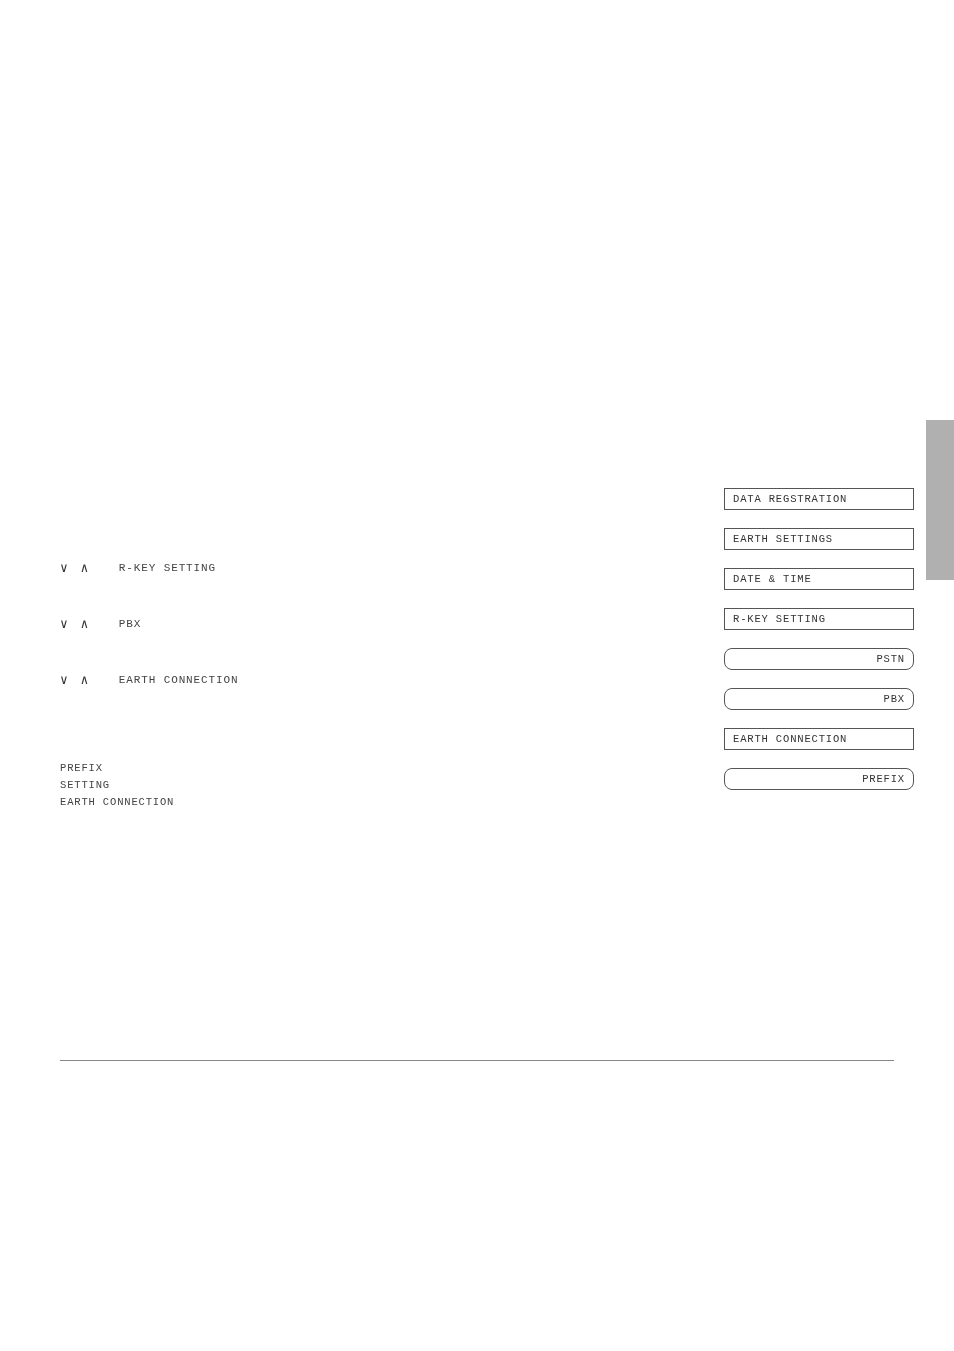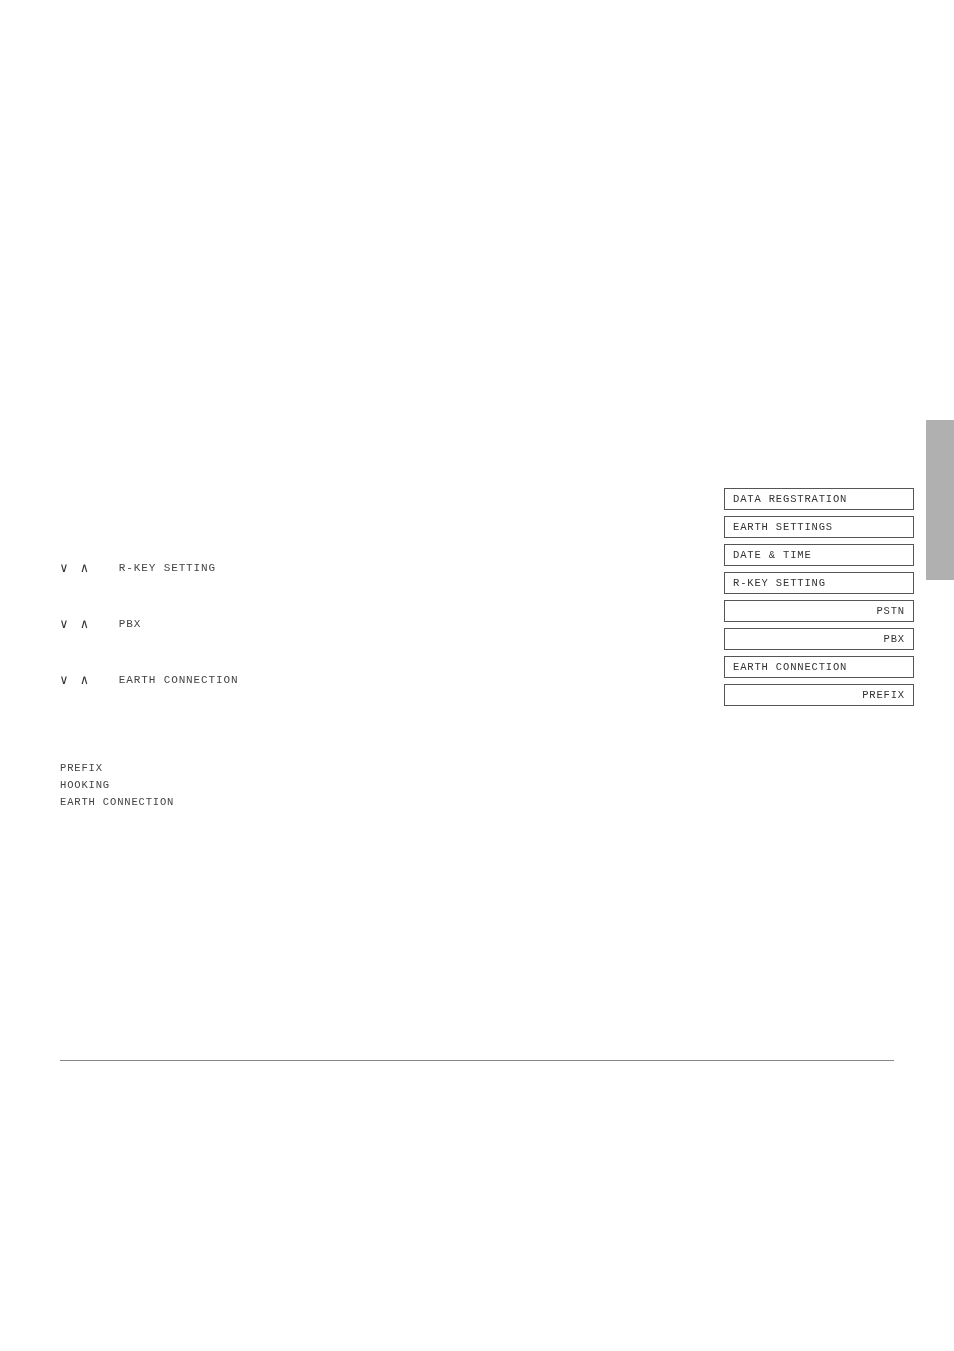--- a/index.html
+++ b/index.html
@@ -36,39 +36,40 @@
       background: #b0b0b0;
     }
 
     
     .menu-panel {
       position: absolute;
       right: 40px;
       top: 488px;
       display: flex;
       flex-direction: column;
-      gap: 4px;
+      gap: 16px;
       width: 190px;
     }
 
     .menu-item {
       border: 1px solid #555555;
       padding: 4px 8px;
       font-family: 'Courier New', Courier, monospace;
       font-size: 10.5px;
       letter-spacing: 0.08em;
       color: #333333;
       background: #ffffff;
       text-align: left;
       margin-bottom: 2px;
       white-space: nowrap;
     }
 
     .menu-item.right-align {
       text-align: right;
+      border-radius: 8px;
     }
 
     
     .content-area {
       position: absolute;
       left: 60px;
       top: 560px;
     }
 
     .content-row {
@@ -183,19 +184,19 @@
         <span class="arrow-down">∨</span>
         <span class="arrow-up">∧</span>
       </div>
       <span class="row-label">EARTH CONNECTION</span>
     </div>
 
   </div>
 
   <div class="bottom-labels">
     <div class="bottom-label-line">PREFIX</div>
-    <div class="bottom-label-line">HOOKING</div>
+    <div class="bottom-label-line">SETTING</div>
     <div class="bottom-label-line">EARTH CONNECTION</div>
   </div>
 
   <div class="divider"></div>
 
 </div>
 
 </body></html>

